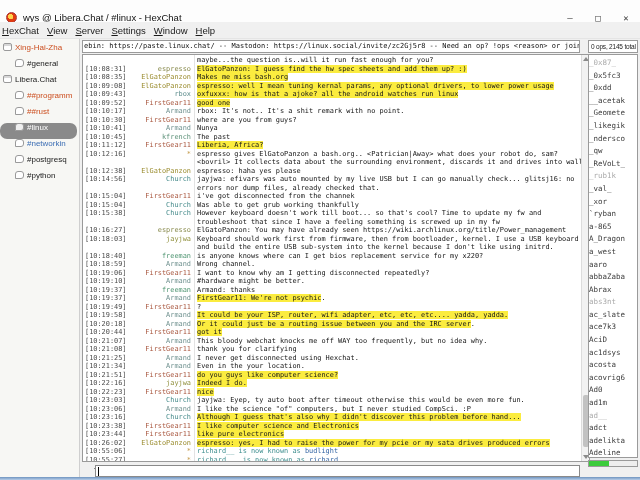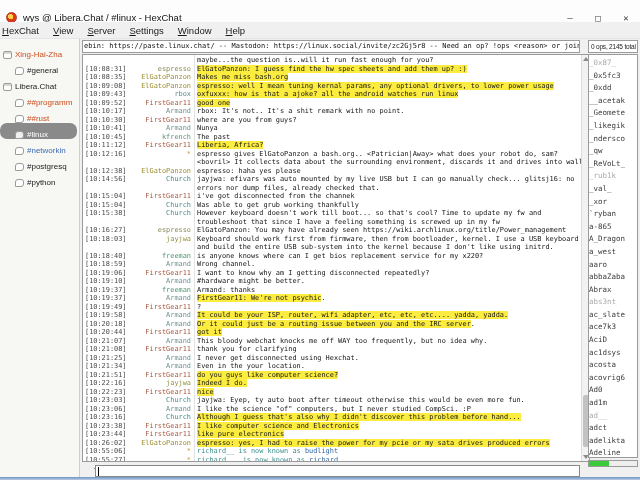--- a/index.html
+++ b/index.html
@@ -8,29 +8,29 @@
   .window { position:absolute; left:0; top:0; width:640px; height:480px; background:#f0f0f0; }
 
   
   .titlebar { position:absolute; left:0; top:0; width:640px; height:36px; background:#fdfdfd; border-bottom:1px solid #e2e2e2; display:flex; align-items:center; }
   .app-icon { width:11px; height:11px; margin:0 6px 0 6px; border-radius:50%; background:radial-gradient(circle at 40% 40%, #ffd24a 0 35%, #e23a0e 36% 100%); border:1px solid #a33; }
   .title-text { font-size:9.5px; color:#111; }
   .caption-buttons { margin-left:auto; display:flex; height:22px; }
   .cap-btn { width:28px; height:22px; display:flex; align-items:center; justify-content:center; font-size:9px; color:#444; font-family:"DejaVu Sans Mono", monospace; }
 
   
-  .menubar { position:absolute; left:0; top:22px; width:640px; height:17px; background:#f0f0f0; display:flex; align-items:center; gap:14px; padding-left:2px; border-bottom:1px solid #e5e5e5; }
+  .menubar { position:absolute; left:0; top:22px; width:640px; height:17px; background:#f0f0f0; display:flex; align-items:center; gap:8px; padding-left:2px; border-bottom:1px solid #e5e5e5; }
   .mitem { font-size:9.5px; color:#1a1a1a; display:inline-block; }
   .mitem::first-letter { text-decoration:underline; }
 
   .main { position:absolute; left:0; top:39px; width:640px; height:438px; }
 
   
   .tree { position:absolute; left:0; top:0; width:80px; height:438px; background:#f7f7f4; border-right:1px solid #cfcfcf; padding-top:4px; overflow:hidden; }
-  .trow { height:16px; display:flex; align-items:flex-end; font-size:8px; white-space:nowrap; overflow:hidden; padding-left:3px; }
+  .trow { height:16px; display:flex; align-items:flex-start; font-size:8px; white-space:nowrap; overflow:hidden; padding-left:3px; }
   .trow.indent { padding-left:15px; }
   .ticon { flex:0 0 auto; width:9px; height:8px; border:1px solid #9a9a9a; background:#fff; margin-right:3px; }
   .ticon.server { border-radius:2px; box-shadow:inset 0 2px 0 #d8d8d8; }
   .ticon.bubble { border-radius:3px 3px 3px 0; }
   .trow.selected { background:#8a8a8a; border-radius:7px; color:#fff; margin-right:2px; }
   .trow.selected .ticon { background:#efefef; }
   .c-red { color:#cc4e1f; } .c-blue { color:#3c6eb4; } .c-norm { color:#1a1a1a; }
   .trow.selected .lbl { color:#ffffff; }
 
   

